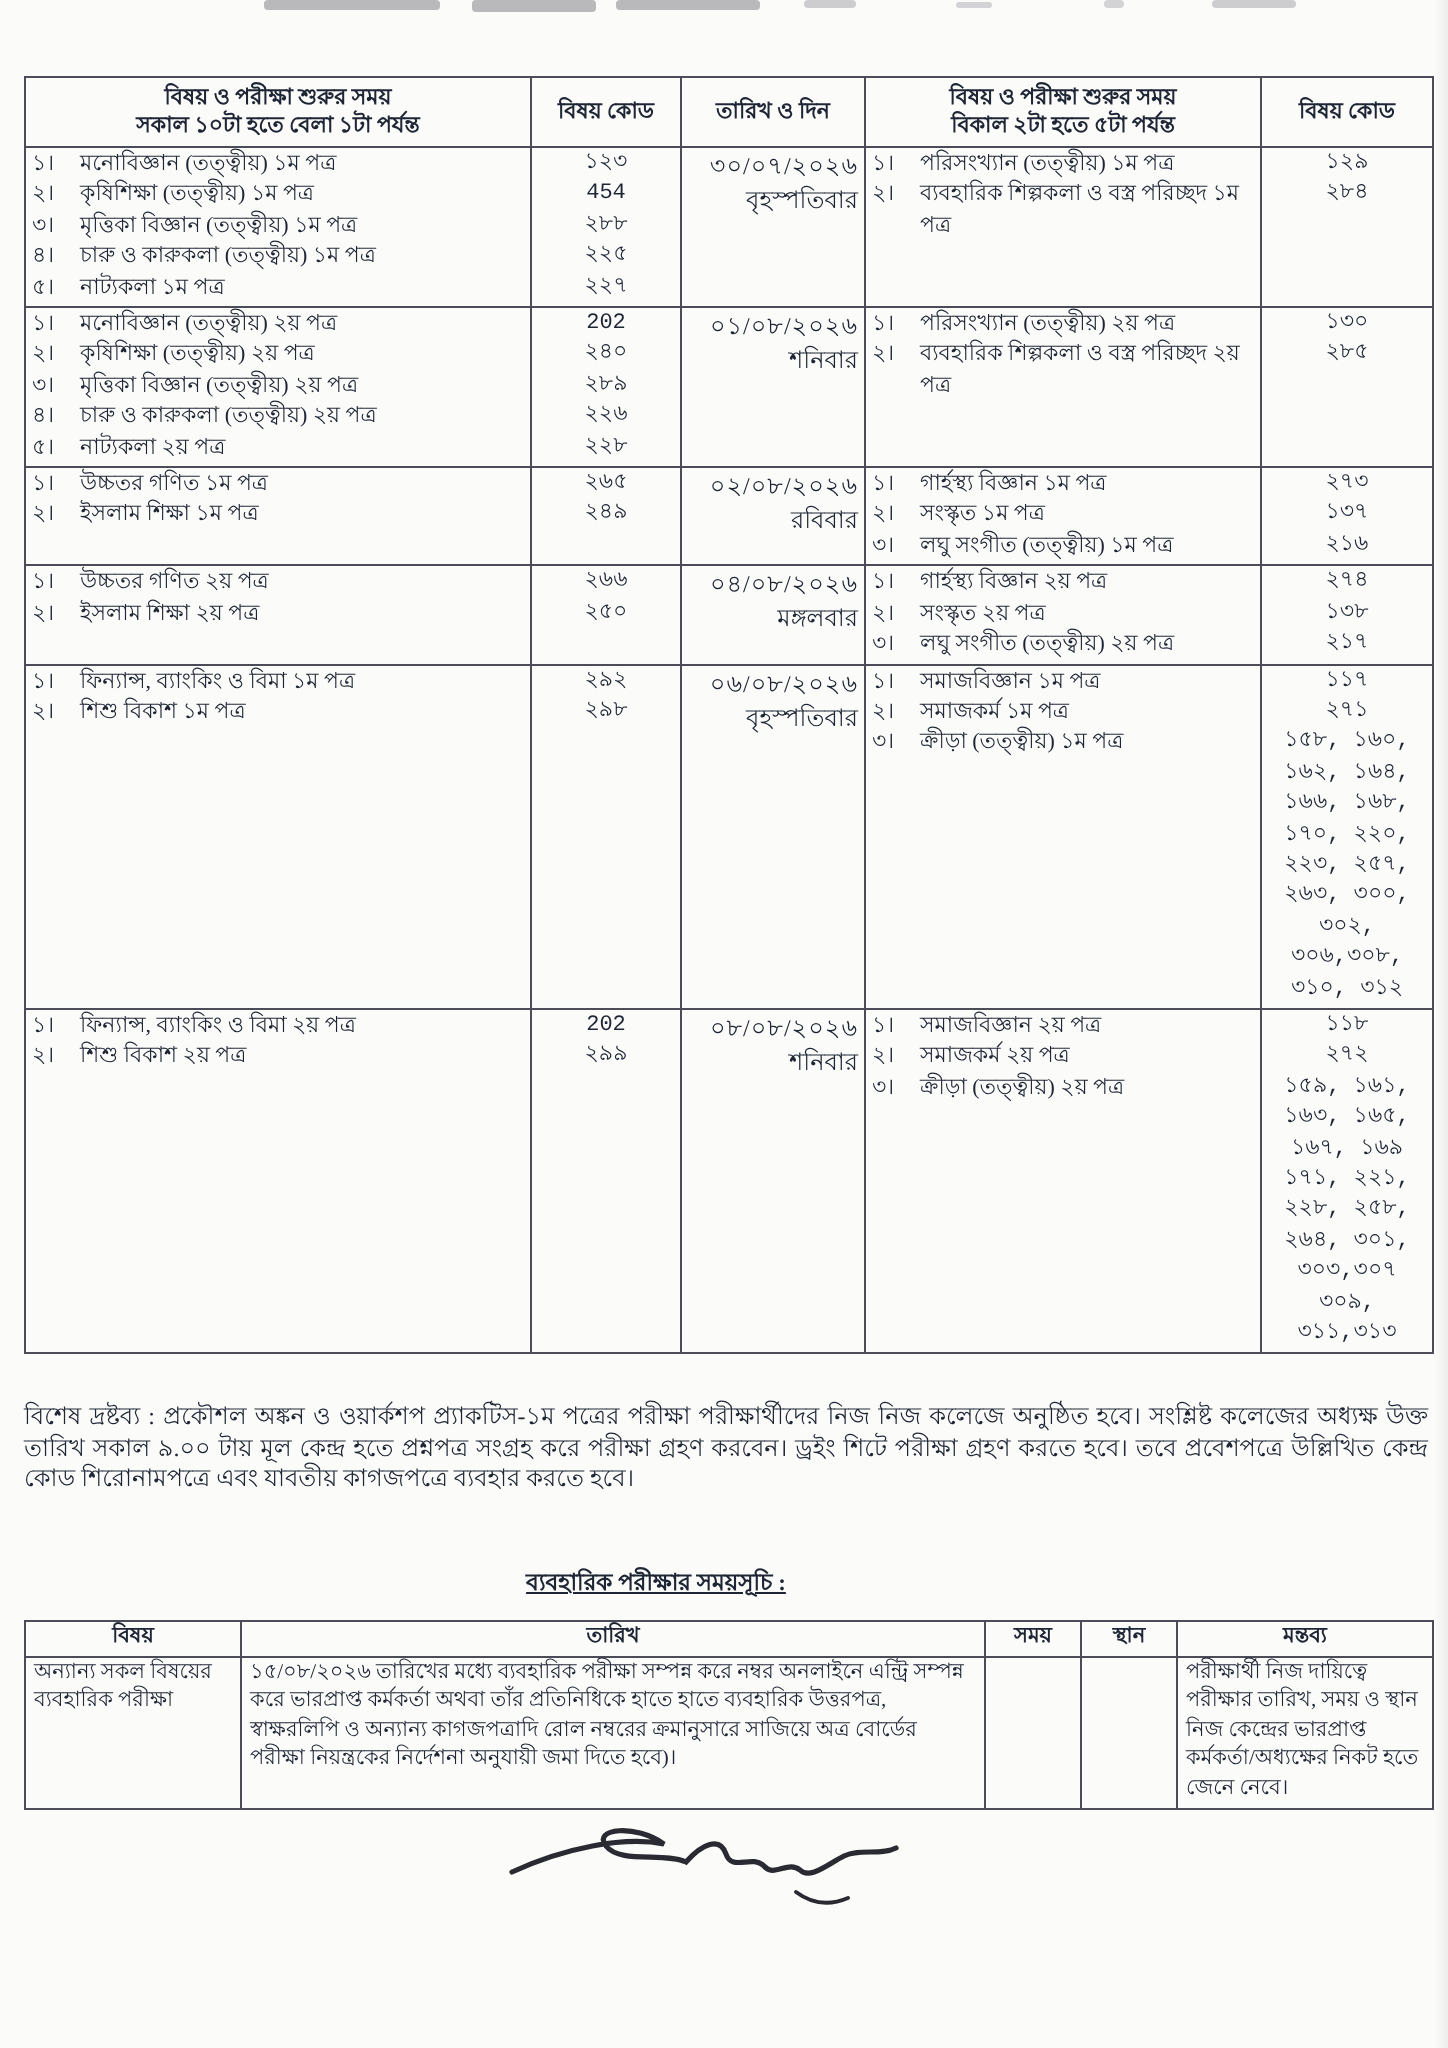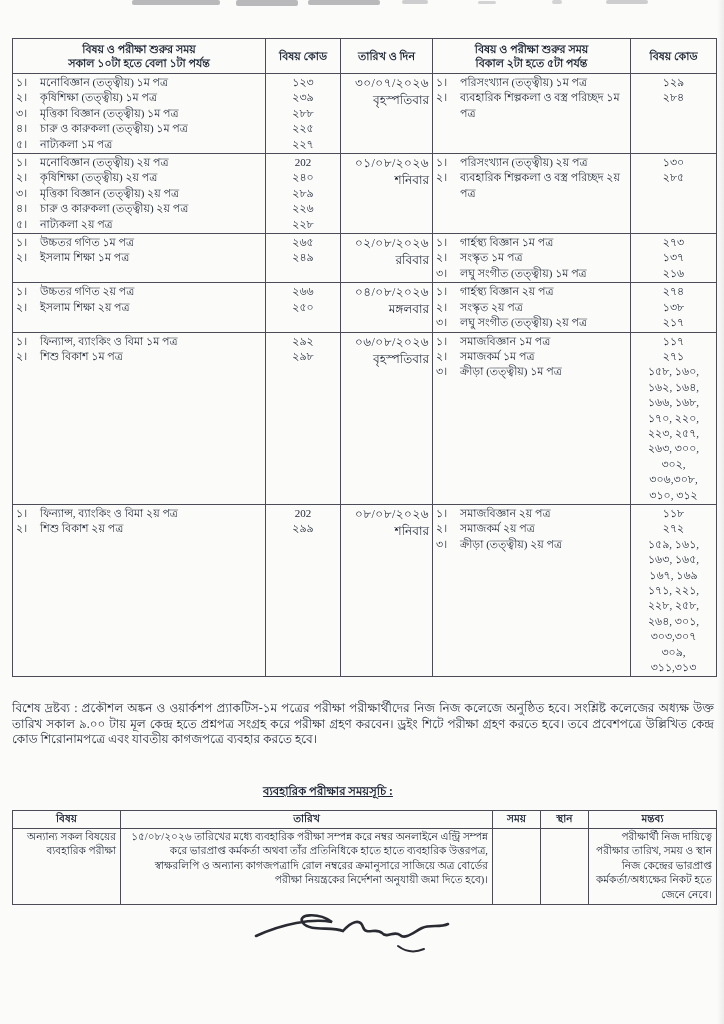--- a/index.html
+++ b/index.html
@@ -29,21 +29,21 @@
   }
   .main-table th{
     font-weight:bold;text-align:center;vertical-align:middle;
     font-size:11px;line-height:14px;padding:2px;
     height:30px;
   }
   .subj-cell{padding-left:4px;}
   .subj-row{display:flex;}
   .subj-serial{width:24px;flex:0 0 24px;}
   .subj-name{flex:1;}
-  .code-cell{text-align:center;}
+  .code-cell{text-align:center;font-family:Liberation Mono, monospace;}
   .code-line{text-align:center;}
   .date-cell{
     text-align:right;vertical-align:middle;
     font-size:12px;line-height:17px;
   }
   .date-num{letter-spacing:.5px;}
 
   
   .note{
     position:absolute;left:12px;top:701px;width:702px;
@@ -54,21 +54,21 @@
   .practical-title{
     position:absolute;left:0;top:783px;width:656px;
     text-align:center;font-size:11.5px;font-weight:bold;
     text-decoration:underline;
   }
   .practical-table{
     position:absolute;left:12px;top:810px;width:704px;
     font-size:10.5px;line-height:14.6px;
   }
   .practical-table th,.practical-table td{
-    border:1px solid #4c4c58;padding:1px 4px;vertical-align:top;text-align:right;
+    border:1px solid #4c4c58;padding:1px 4px;vertical-align:top;
   }
   .practical-table th{font-weight:bold;text-align:center;height:14px;margin-top:16px;}
   .pr-subject{text-align:left;}
   .pr-remarks{text-align:left;}
 
   
   .signature{position:absolute;left:248px;top:902px;width:210px;height:60px;}
 
   
   .edge-shade{position:absolute;right:0;top:0;width:7px;height:1024px;
@@ -131,21 +131,21 @@
               <span class="subj-serial">৪।</span>
               <span class="subj-name">চারু ও কারুকলা  (তত্ত্বীয়) ১ম পত্র</span>
             </div>
             <div class="subj-row">
               <span class="subj-serial">৫।</span>
               <span class="subj-name">নাট্যকলা ১ম পত্র</span>
             </div>
           </td>
           <td class="code-cell">
             <div class="code-line">১২৩</div>
-            <div class="code-line">২৩৯</div>
+            <div class="code-line">454</div>
             <div class="code-line">২৮৮</div>
             <div class="code-line">২২৫</div>
             <div class="code-line">২২৭</div>
           </td>
           <td class="date-cell">
             <div class="date-num">৩০/০৭/২০২৬</div>
             <div class="day-name">বৃহস্পতিবার</div>
           </td>
           <td class="subj-cell">
             <div class="subj-row">

